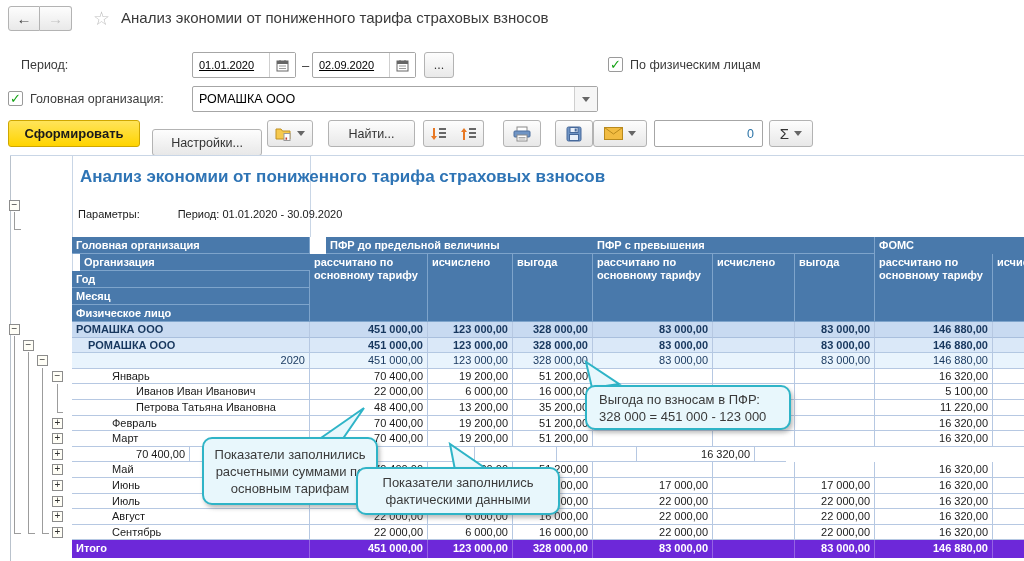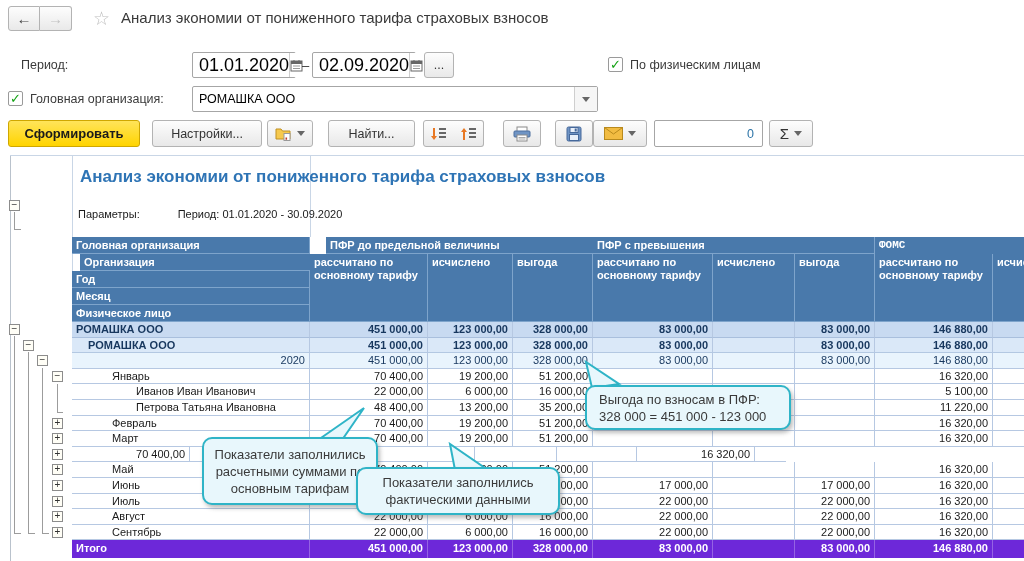--- a/index.html
+++ b/index.html
@@ -16,21 +16,21 @@
   .star{position:absolute;left:93px;top:7px;font-size:19px;color:#bdbdbd;}
   .apptitle{position:absolute;left:121px;top:9px;font-size:15px;color:#3a3a3a;}
 
   
   .lbl{font-size:12.5px;color:#3a3a3a;}
   .frow1{position:absolute;left:0;top:52px;width:1024px;height:26px;}
   .frow2{position:absolute;left:0;top:86px;width:1024px;height:26px;}
   .rowlbl{position:absolute;top:6px;}
   .field{position:absolute;height:26px;border:1px solid #a6a6a6;background:#fff;box-sizing:border-box;
          display:flex;align-items:center;border-radius:2px;}
-  .field .ftext{flex:1;font-size:18px;color:#000;padding-left:6px;}
+  .field .ftext{flex:1;font-size:11px;color:#000;padding-left:6px;text-decoration:underline;}
   .calbtn{width:25px;height:24px;border-left:1px solid #cfcfcf;display:flex;align-items:center;
           justify-content:center;background:#fff;}
   .dash{position:absolute;left:302px;top:6px;font-size:13px;color:#333;}
   .smallbtn{position:absolute;height:26px;border:1px solid #b3b3b3;border-radius:3px;box-sizing:border-box;
             background:linear-gradient(#fdfdfd,#e9e9e9);display:flex;align-items:center;justify-content:center;
             font-size:12.5px;color:#333;}
   .chk{width:15px;height:15px;border:1px solid #9a9a9a;border-radius:2px;background:#fff;display:inline-flex;
        align-items:center;justify-content:center;font-size:13px;font-weight:bold;color:#12a212;box-sizing:border-box;}
   .chkgroup{position:absolute;display:flex;align-items:center;gap:7px;}
   .combo{position:absolute;left:192px;top:0;width:406px;height:26px;border:1px solid #a6a6a6;border-radius:2px;
@@ -170,21 +170,21 @@
     <div class="combo">
       <div class="ftext">РОМАШКА ООО</div>
       <div class="arrbtn">
           <span class="tri"></span>
         </div>
     </div>
   </div>
 
   <div class="toolbar">
     <div class="genbtn">Сформировать</div>
-    <div class="tbtn" style="left:152px;width:110px;">Настройки...</div>
+    <div class="tbtn" style="left:152px;width:110px;margin-top:9px;">Настройки...</div>
     <div class="tbtn" style="left:267px;width:46px;">
       <svg class="ico" width="17" height="15" viewBox="0 0 17 15">
         <path d="M1 3 L6 3 L7.5 5 L15 5 L15 13 L1 13 Z" fill="#f6c94e" stroke="#c09122"></path>
         <rect x="9" y="7.5" width="6" height="7" fill="#fff" stroke="#999"></rect>
         <rect x="10.5" y="11.5" width="1.6" height="2.2" fill="#c0392b"></rect>
       </svg>
       <span class="tri"></span>
     </div>
     <div class="tbtn" style="left:328px;width:87px;">Найти...</div>
     <div class="tbtn" style="left:423px;width:31px;border-radius:3px 0 0 3px;">
@@ -249,21 +249,21 @@
 
     <div class="thead">
       <div class="hc" style="left:0;top:0;width:238px;height:17px;">Головная организация</div>
       <div class="hc" style="left:8px;top:17px;width:238px;height:17px;">Организация</div>
       <div class="hc" style="left:0;top:34px;width:238px;height:17px;">Год</div>
       <div class="hc" style="left:0;top:51px;width:238px;height:17px;">Месяц</div>
       <div class="hc" style="left:0;top:68px;width:238px;height:17px;">Физическое лицо</div>
 
       <div class="hc" style="left:254px;top:0;width:283px;height:17px;">ПФР до предельной величины</div>
       <div class="hc" style="left:521px;top:0;width:282px;height:17px;">ПФР с превышения</div>
-      <div class="hc noR" style="left:803px;top:0;width:149px;height:24px;font-family:Liberation Mono, monospace;">ФОМС</div>
+      <div class="hc noR" style="left:803px;top:0;width:149px;height:24px;">ФОМС</div>
 
       <div class="hc" style="left:238px;top:17px;width:118px;height:68px;">рассчитано по основному тарифу</div>
       <div class="hc" style="left:356px;top:17px;width:85px;height:68px;">исчислено</div>
       <div class="hc" style="left:441px;top:17px;width:80px;height:68px;">выгода</div>
       <div class="hc" style="left:521px;top:17px;width:120px;height:68px;">рассчитано по основному тарифу</div>
       <div class="hc" style="left:641px;top:17px;width:82px;height:68px;">исчислено</div>
       <div class="hc" style="left:723px;top:17px;width:80px;height:68px;">выгода</div>
       <div class="hc" style="left:803px;top:17px;width:118px;height:68px;">рассчитано по основному тарифу</div>
       <div class="hc noR" style="left:921px;top:17px;width:31px;height:68px;">исчислено</div>
     </div>

